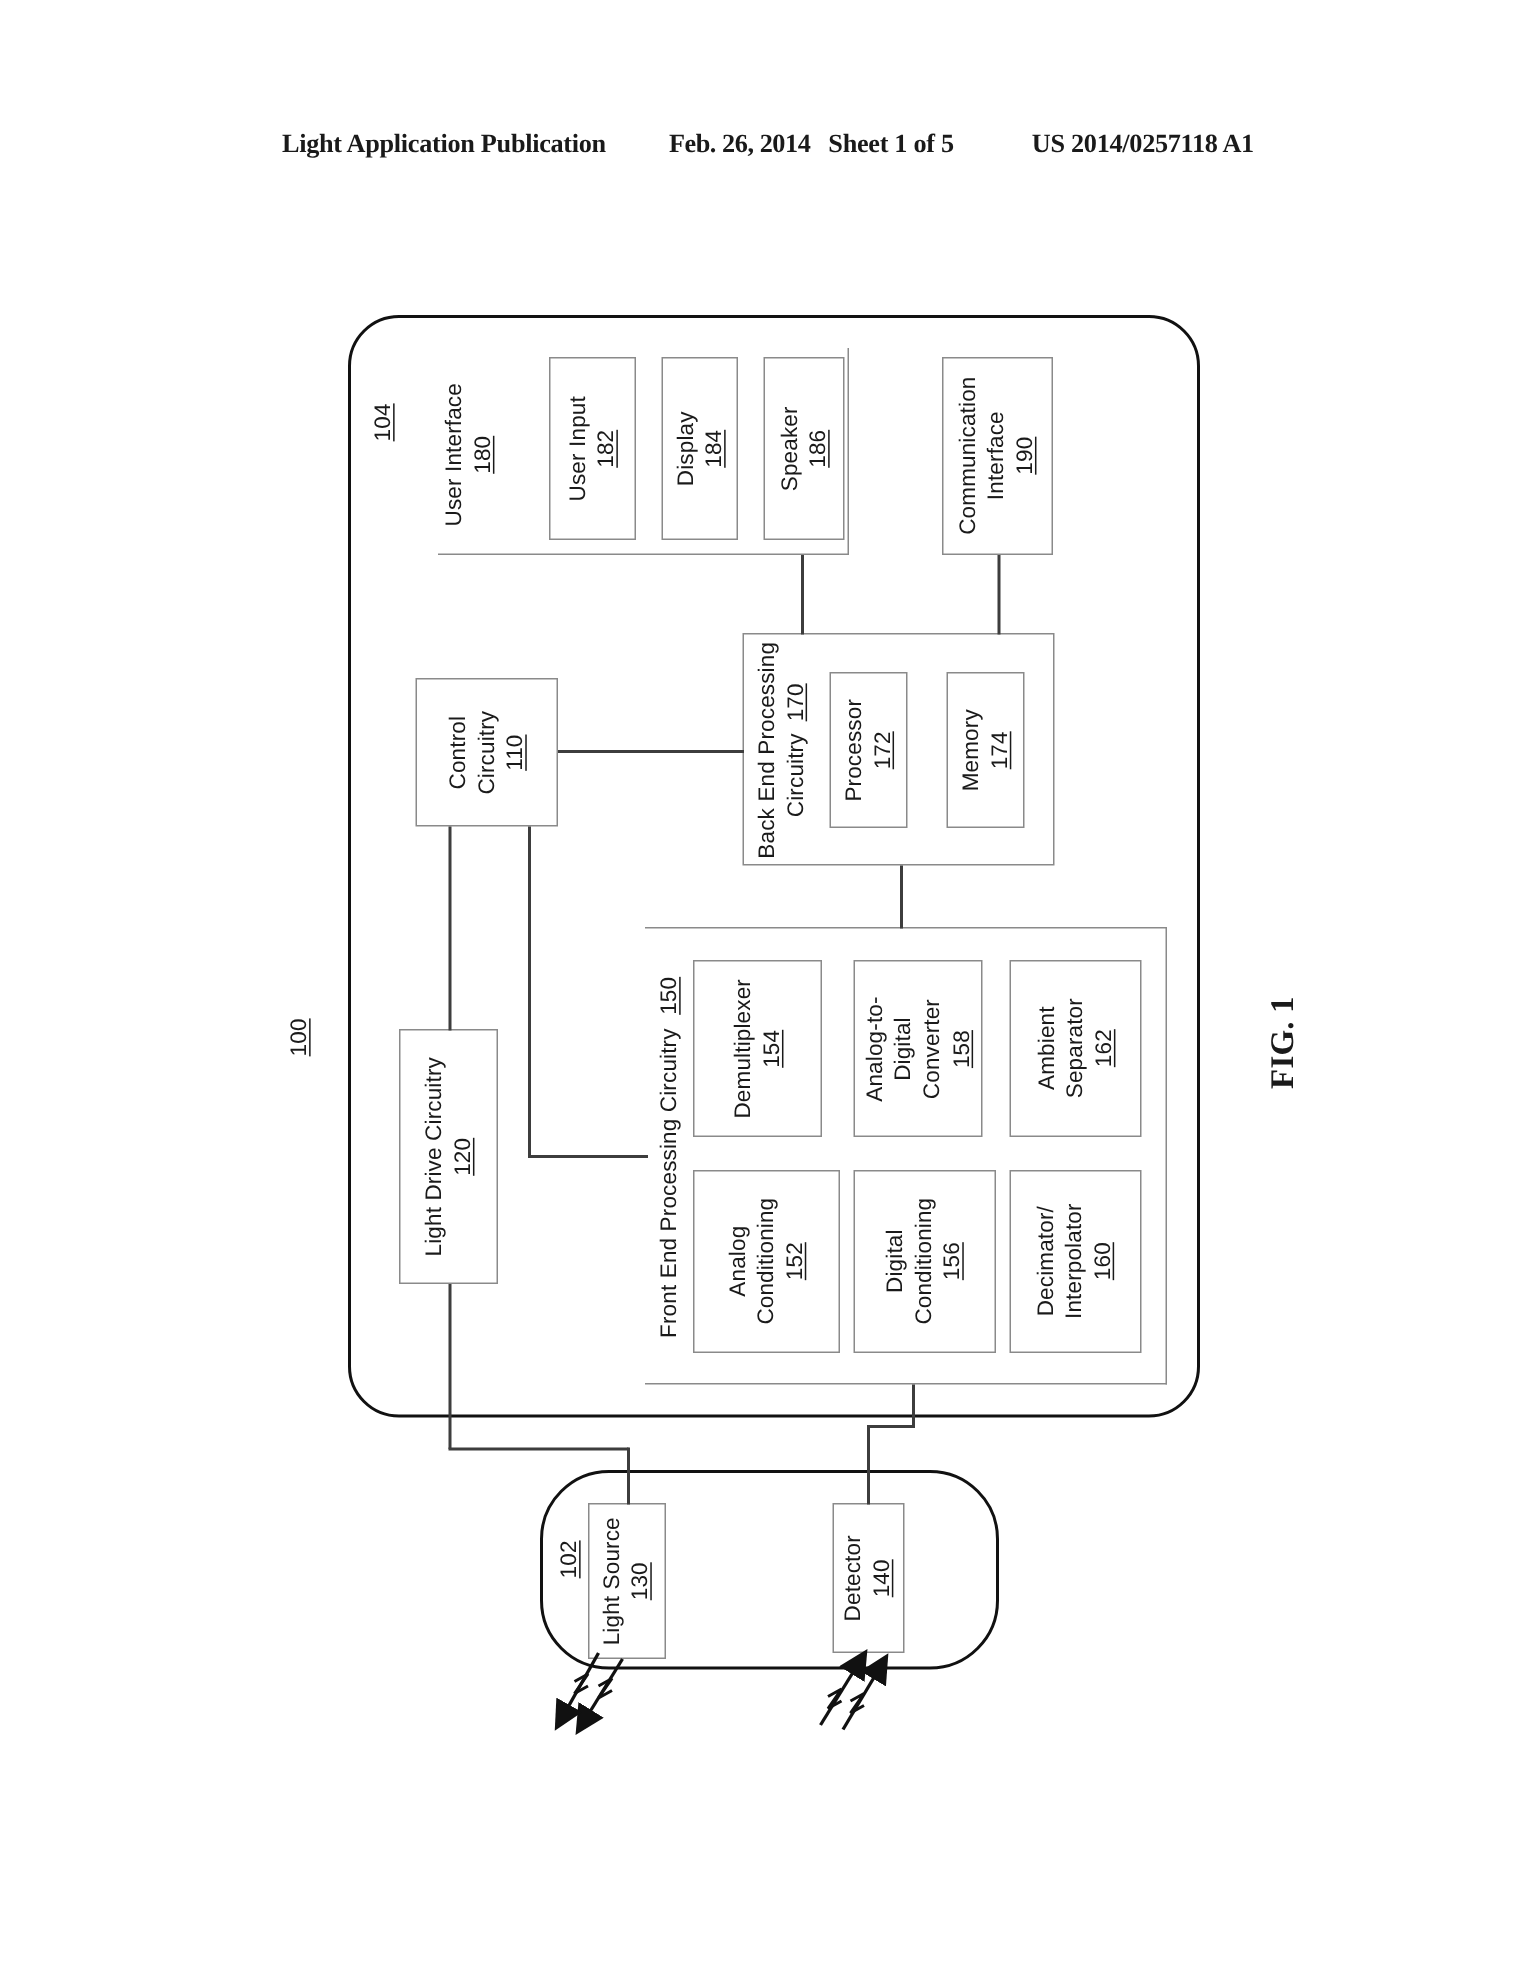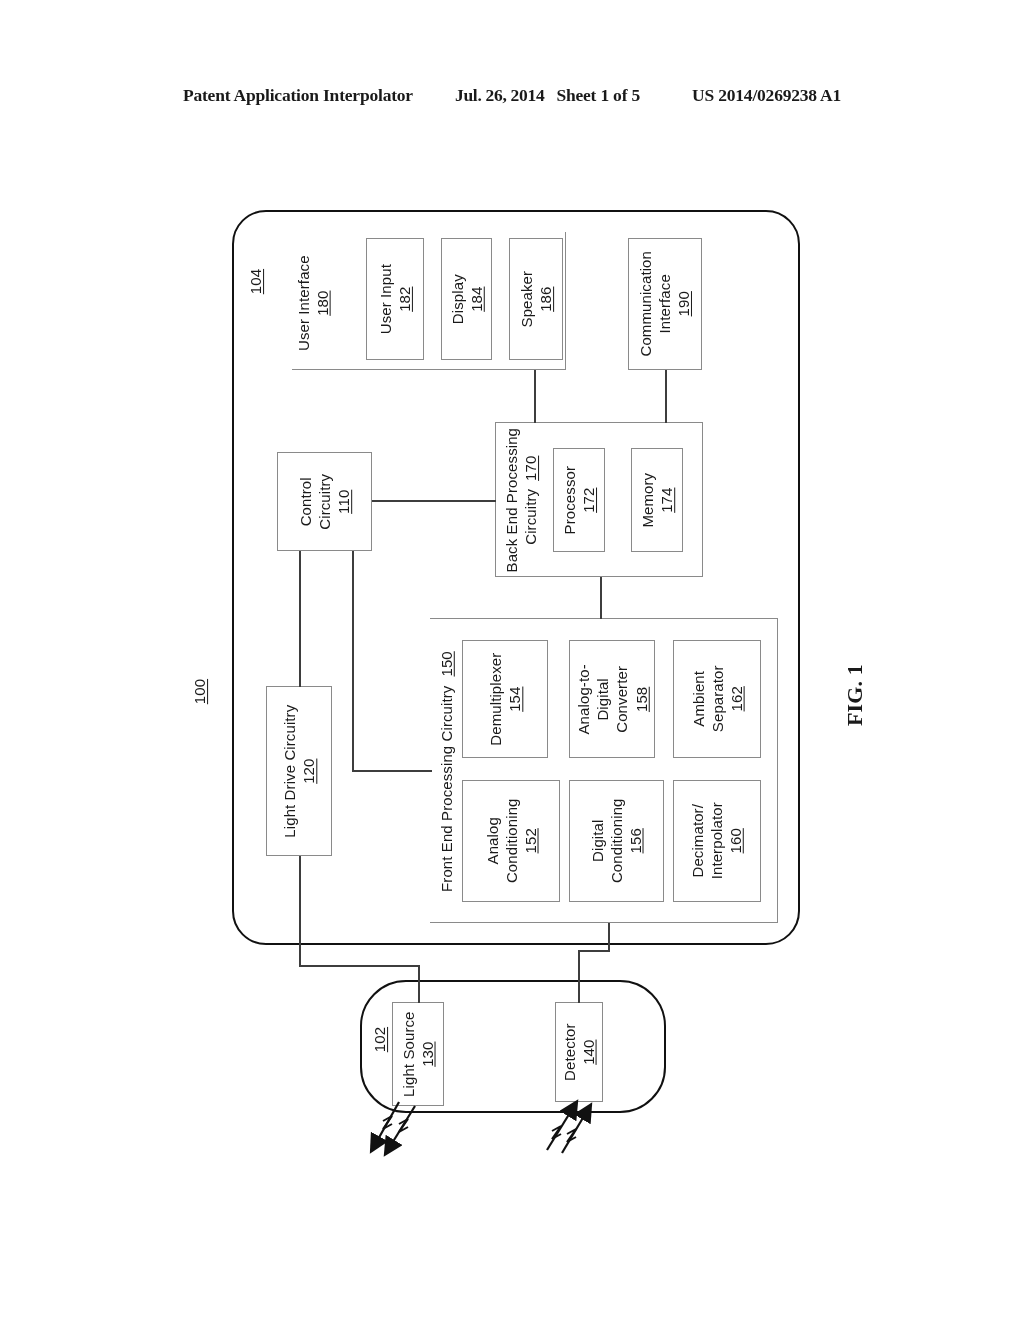--- a/index.html
+++ b/index.html
@@ -75,27 +75,27 @@
   .figlabel{
     position:absolute;font-family:"Liberation Serif", serif;
     font-weight:bold;font-size:22px;white-space:nowrap;
   }
   .arrowsvg{position:absolute;left:0;top:0;width:1024px;height:1320px;pointer-events:none;}
 </style>
 </head>
 <body>
 
 <div class="pub-header">
-  <span class="seg">Patent Application Interpolator</span>
+  <span class="seg">Light Application Publication</span>
   <span class="gap1"></span>
-  <span class="seg dateseg">Jul. 26, 2014</span>
+  <span class="seg dateseg">Feb. 26, 2014</span>
   <span style="width:12px;display:inline-block;"></span>
   <span class="seg">Sheet 1 of 5</span>
   <span class="gap2"></span>
-  <span class="seg">US 2014/0269238 A1</span>
+  <span class="seg">US 2014/0257118 A1</span>
 </div>
 
 <div class="figure">
 
   <div class="rotwrap" style="left:170px;top:672px;width:60px;height:40px;">
     <div class="rot refnum" style="position:static;">100</div>
   </div>
 
   <div class="outer-rounded" style="left:232px;top:210px;width:568px;height:735px;"></div>
   <div class="rotwrap" style="left:228px;top:262px;width:56px;height:40px;">

